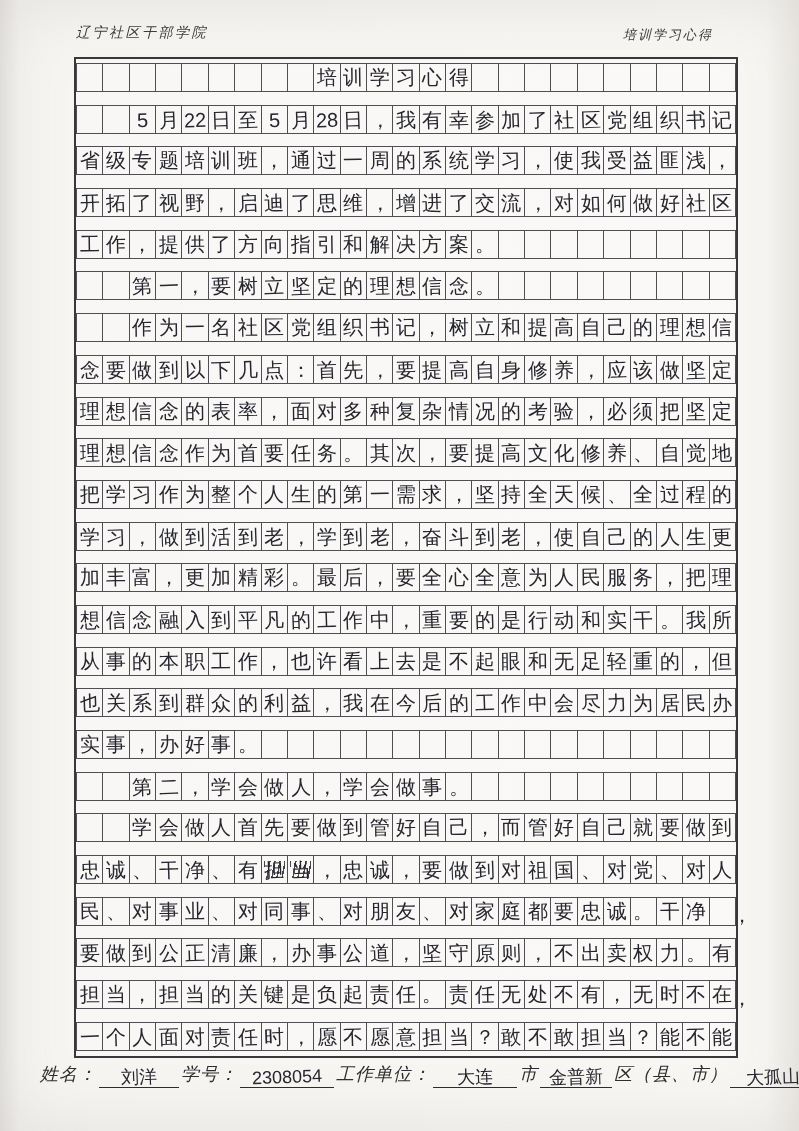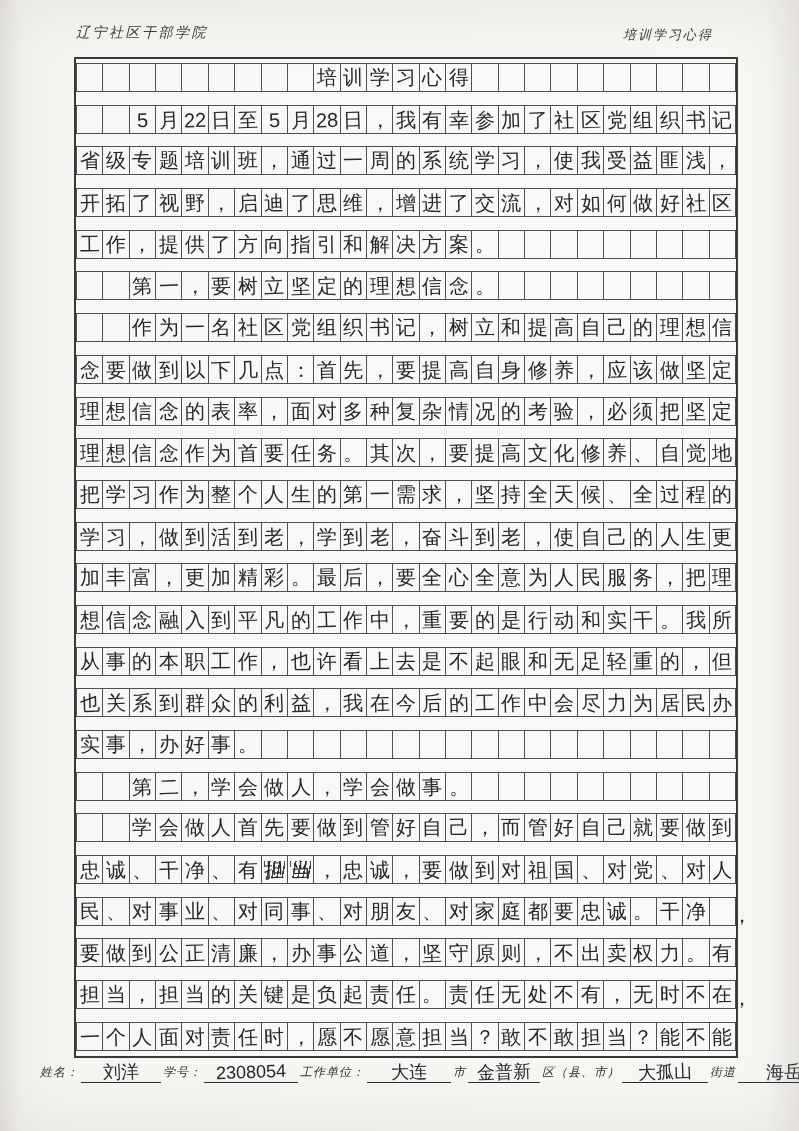--- a/index.html
+++ b/index.html
@@ -48,21 +48,21 @@
     background:repeating-linear-gradient(100deg,
       rgba(38,38,46,0.85) 0 1.5px, transparent 1.5px 5px);
   }
   .hang{position:absolute;right:-16px;bottom:-3px;}
   .footer{
     position:absolute;left:38px;top:1062px;width:748px;
     display:flex;align-items:flex-end;white-space:nowrap;
   }
   .flabel{
     font-family:Liberation Mono, monospace;font-style:italic;
-    font-size:12px;color:#2e2e30;letter-spacing:1px;
+    font-size:18px;color:#2e2e30;letter-spacing:1px;
     padding:0 2px 2px 2px;flex:0 0 auto;
   }
   .fval{
     flex:0 0 auto;border-bottom:1.5px solid #2c2c2e;
     text-align:center;padding:0 4px;
   }
   .fval .hw2{
     display:inline-block;font-size:18px;line-height:20px;
     color:var(--ink,#26262e);transform:rotate(-2deg);
   }

